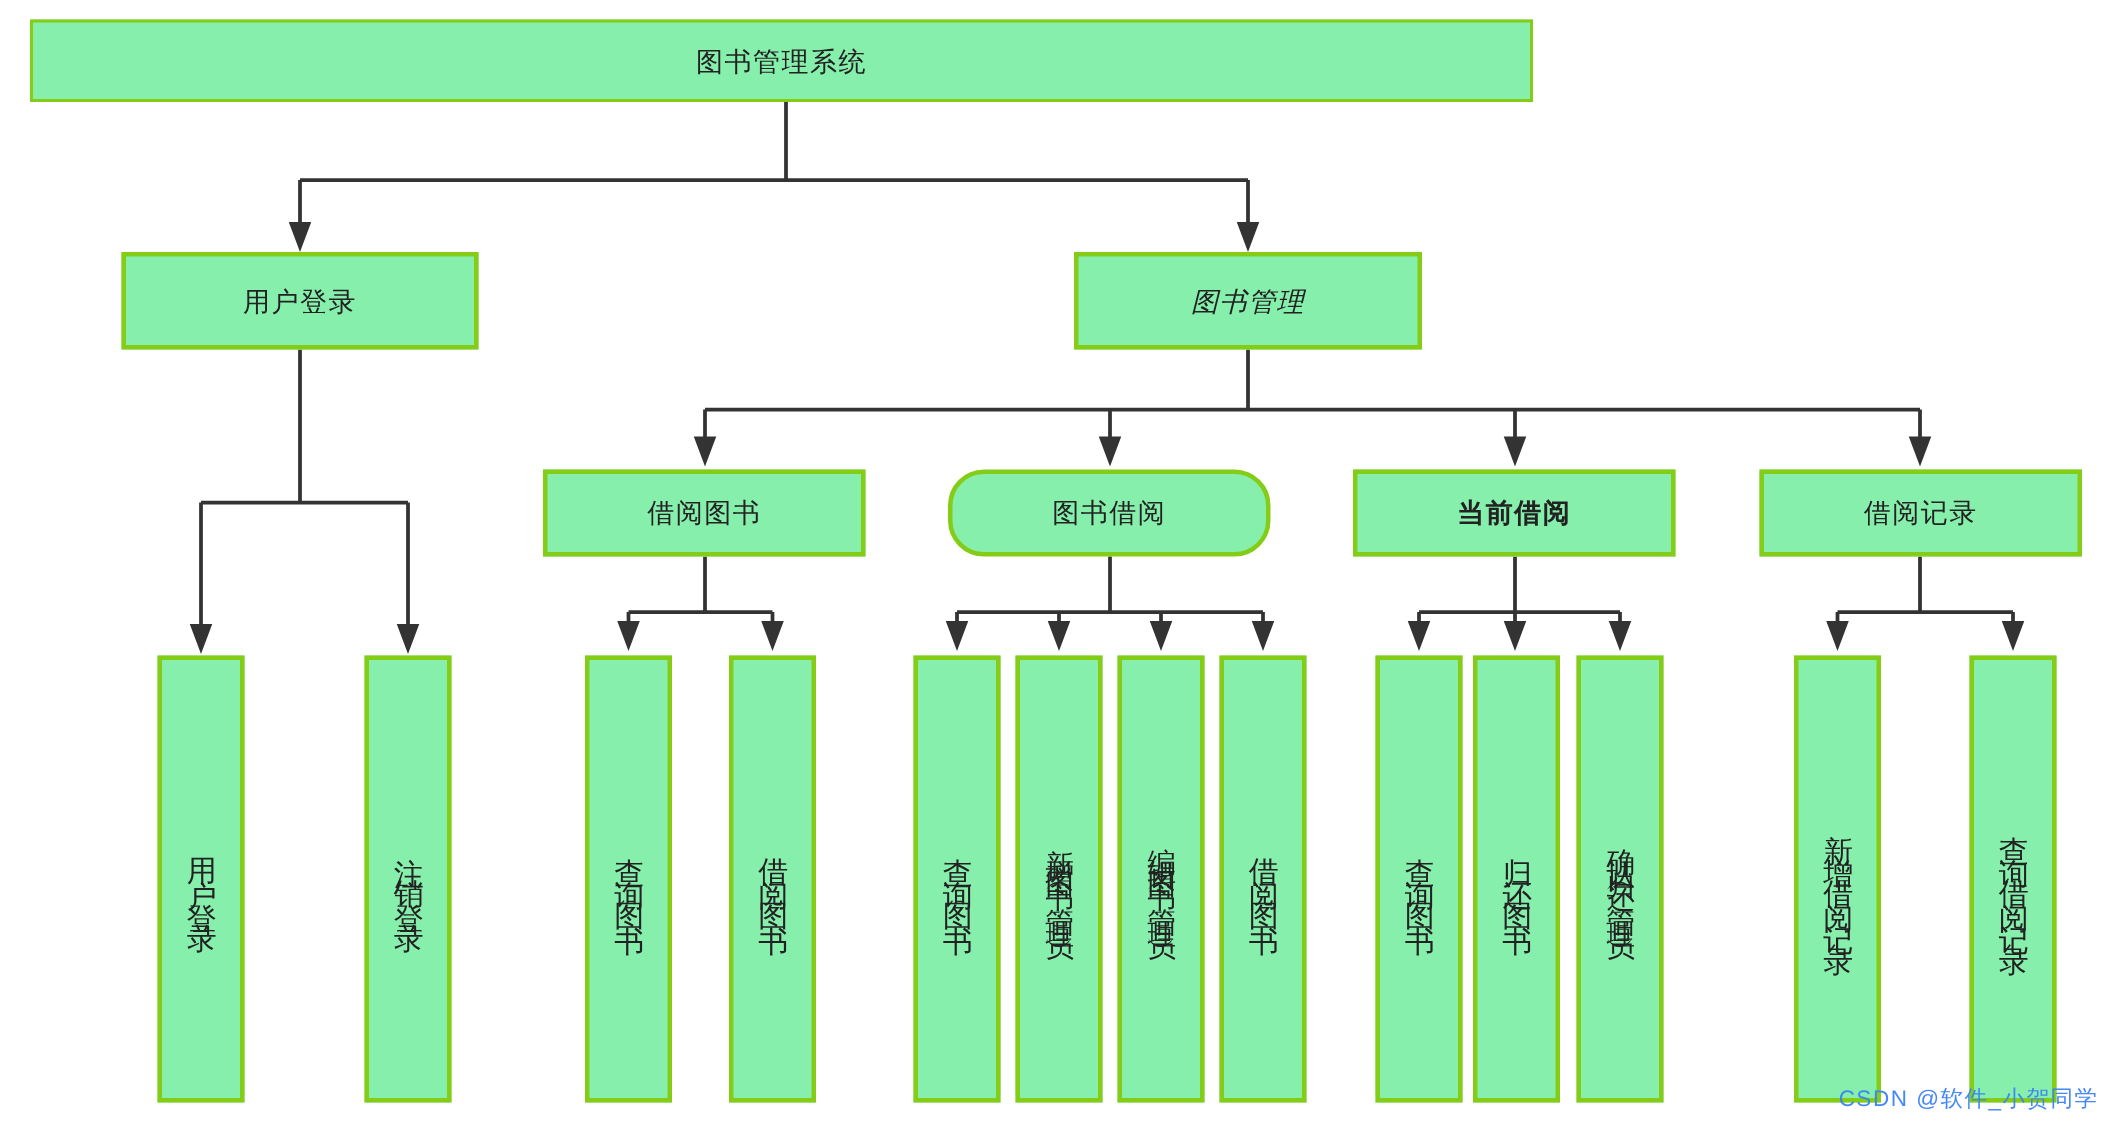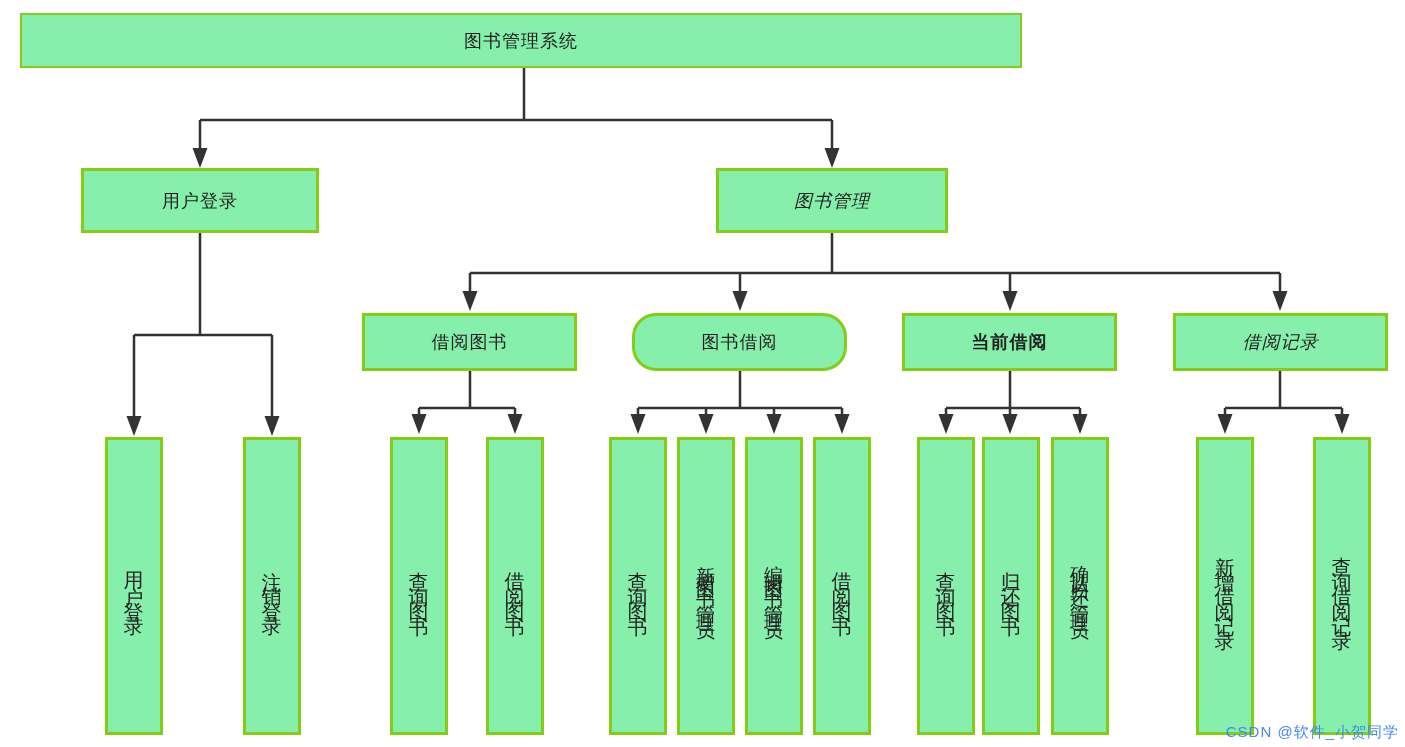--- a/index.html
+++ b/index.html
@@ -126,21 +126,21 @@
 
   <div class="hbox" style="left:362px; top:313px; width:215px; height:58px;">
     <span>借阅图书</span>
   </div>
   <div class="hbox" style="left:632px; top:313px; width:215px; height:58px;border-radius:24px;">
     <span>图书借阅</span>
   </div>
   <div class="hbox" style="left:902px; top:313px; width:215px; height:58px;font-weight:bold;">
     <span>当前借阅</span>
   </div>
-  <div class="hbox" style="left:1173px; top:313px; width:215px; height:58px;font-style:italic;">
+  <div class="hbox" style="left:1173px; top:313px; width:215px; height:58px;">
     <span>借阅记录</span>
   </div>
 
   <div class="vbox" style="left:105px;">
     <span class="vlabel">用户登录</span>
   </div>
   <div class="vbox" style="left:243px;">
     <span class="vlabel">注销登录</span>
   </div>
 

